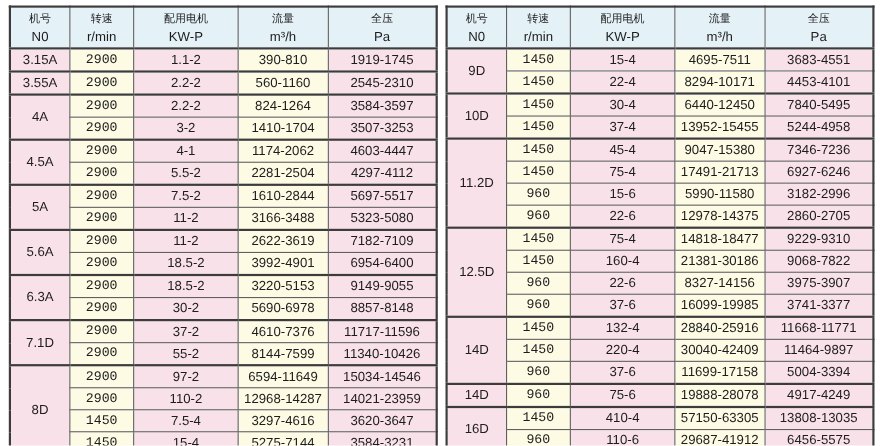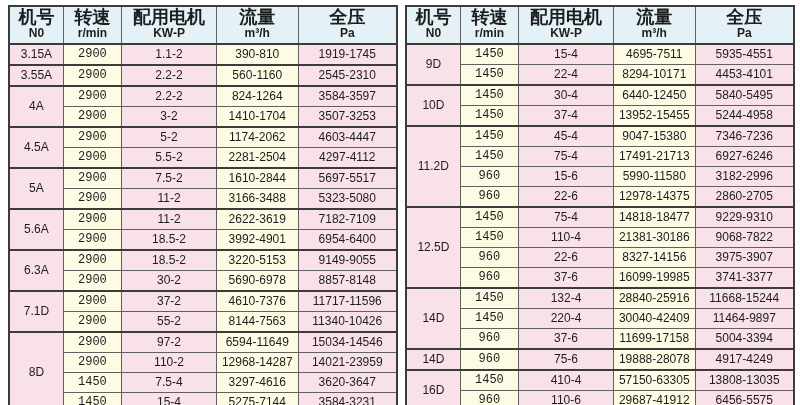--- a/index.html
+++ b/index.html
@@ -32,22 +32,22 @@
     padding:0 1px;
     white-space:nowrap;
     overflow:hidden;
   }
   table.spec thead th{
     background:var(--header-bg);
     border-bottom:2px solid var(--border-outer);
     height:37px;
     padding:2px 0;
   }
-  .hzh{font-size:18px;font-weight:bold;line-height:17px;}
-  .hsub{font-size:12px;font-weight:bold;line-height:15px;}
+  .hzh{font-size:10px;font-weight:normal;line-height:17px;}
+  .hsub{font-size:12px;font-weight:normal;line-height:15px;}
   table.spec tbody td{
     font-size:12px;
     height:19px;
     line-height:19px;
   }
   td.model-cell{background:var(--pink-bg);font-size:12.5px;}
   td.speed-cell{background:var(--cream-bg);font-family:Liberation Mono, monospace;}
   td.motor-cell{background:var(--pink-bg);}
   td.flow-cell{background:var(--cream-bg);}
   td.pressure-cell{background:var(--pink-bg);margin-top:39px;}
@@ -113,21 +113,21 @@
         </tr>
         <tr>
           <td class="speed-cell">2900</td>
           <td class="motor-cell">3-2</td>
           <td class="flow-cell">1410-1704</td>
           <td class="pressure-cell">3507-3253</td>
         </tr>
         <tr class="group-start">
           <td class="model-cell" rowspan="2">4.5A</td>
           <td class="speed-cell">2900</td>
-          <td class="motor-cell">5-2</td>
+          <td class="motor-cell">4-1</td>
           <td class="flow-cell">1174-2062</td>
           <td class="pressure-cell">4603-4447</td>
         </tr>
         <tr>
           <td class="speed-cell">2900</td>
           <td class="motor-cell">5.5-2</td>
           <td class="flow-cell">2281-2504</td>
           <td class="pressure-cell">4297-4112</td>
         </tr>
         <tr class="group-start">
@@ -172,21 +172,21 @@
         <tr class="group-start">
           <td class="model-cell" rowspan="2">7.1D</td>
           <td class="speed-cell">2900</td>
           <td class="motor-cell">37-2</td>
           <td class="flow-cell">4610-7376</td>
           <td class="pressure-cell">11717-11596</td>
         </tr>
         <tr>
           <td class="speed-cell">2900</td>
           <td class="motor-cell">55-2</td>
-          <td class="flow-cell">8144-7563</td>
+          <td class="flow-cell">8144-7599</td>
           <td class="pressure-cell">11340-10426</td>
         </tr>
         <tr class="group-start">
           <td class="model-cell" rowspan="4">8D</td>
           <td class="speed-cell">2900</td>
           <td class="motor-cell">97-2</td>
           <td class="flow-cell">6594-11649</td>
           <td class="pressure-cell">15034-14546</td>
         </tr>
         <tr>
@@ -240,34 +240,34 @@
             <div class="hsub">Pa</div>
           </th>
         </tr>
       </thead>
       <tbody>
         <tr class="group-start">
           <td class="model-cell" rowspan="2">9D</td>
           <td class="speed-cell">1450</td>
           <td class="motor-cell">15-4</td>
           <td class="flow-cell">4695-7511</td>
-          <td class="pressure-cell">5935-4551</td>
+          <td class="pressure-cell">3683-4551</td>
         </tr>
         <tr>
           <td class="speed-cell">1450</td>
           <td class="motor-cell">22-4</td>
           <td class="flow-cell">8294-10171</td>
           <td class="pressure-cell">4453-4101</td>
         </tr>
         <tr class="group-start">
           <td class="model-cell" rowspan="2">10D</td>
           <td class="speed-cell">1450</td>
           <td class="motor-cell">30-4</td>
           <td class="flow-cell">6440-12450</td>
-          <td class="pressure-cell">5840-5495</td>
+          <td class="pressure-cell">7840-5495</td>
         </tr>
         <tr>
           <td class="speed-cell">1450</td>
           <td class="motor-cell">37-4</td>
           <td class="flow-cell">13952-15455</td>
           <td class="pressure-cell">5244-4958</td>
         </tr>
         <tr class="group-start">
           <td class="model-cell" rowspan="4">11.2D</td>
           <td class="speed-cell">1450</td>
@@ -295,42 +295,42 @@
         </tr>
         <tr class="group-start">
           <td class="model-cell" rowspan="4">12.5D</td>
           <td class="speed-cell">1450</td>
           <td class="motor-cell">75-4</td>
           <td class="flow-cell">14818-18477</td>
           <td class="pressure-cell">9229-9310</td>
         </tr>
         <tr>
           <td class="speed-cell">1450</td>
-          <td class="motor-cell">110-4</td>
+          <td class="motor-cell">160-4</td>
           <td class="flow-cell">21381-30186</td>
           <td class="pressure-cell">9068-7822</td>
         </tr>
         <tr>
           <td class="speed-cell">960</td>
           <td class="motor-cell">22-6</td>
           <td class="flow-cell">8327-14156</td>
           <td class="pressure-cell">3975-3907</td>
         </tr>
         <tr>
           <td class="speed-cell">960</td>
           <td class="motor-cell">37-6</td>
           <td class="flow-cell">16099-19985</td>
           <td class="pressure-cell">3741-3377</td>
         </tr>
         <tr class="group-start">
           <td class="model-cell" rowspan="3">14D</td>
           <td class="speed-cell">1450</td>
           <td class="motor-cell">132-4</td>
           <td class="flow-cell">28840-25916</td>
-          <td class="pressure-cell">11668-15244</td>
+          <td class="pressure-cell">11668-11771</td>
         </tr>
         <tr>
           <td class="speed-cell">1450</td>
           <td class="motor-cell">220-4</td>
           <td class="flow-cell">30040-42409</td>
           <td class="pressure-cell">11464-9897</td>
         </tr>
         <tr>
           <td class="speed-cell">960</td>
           <td class="motor-cell">37-6</td>

